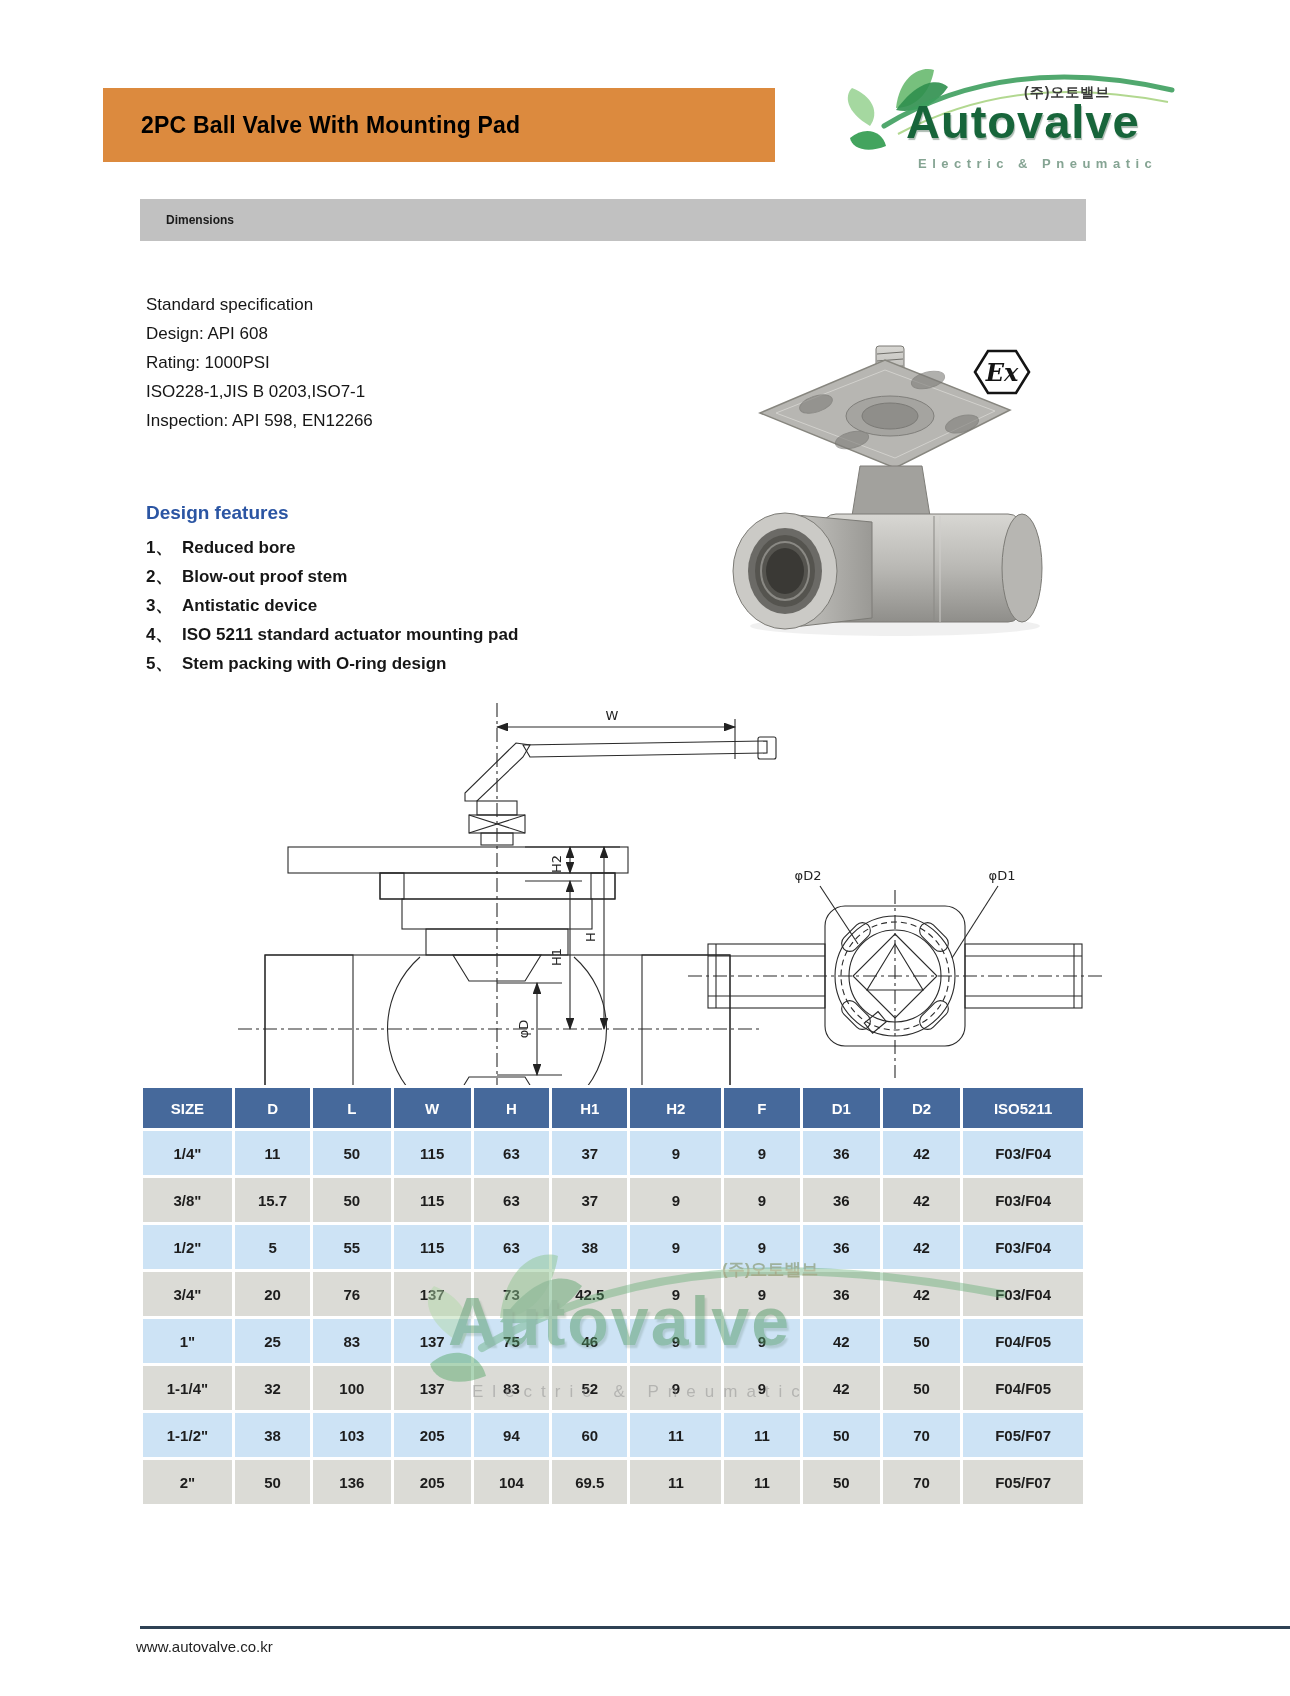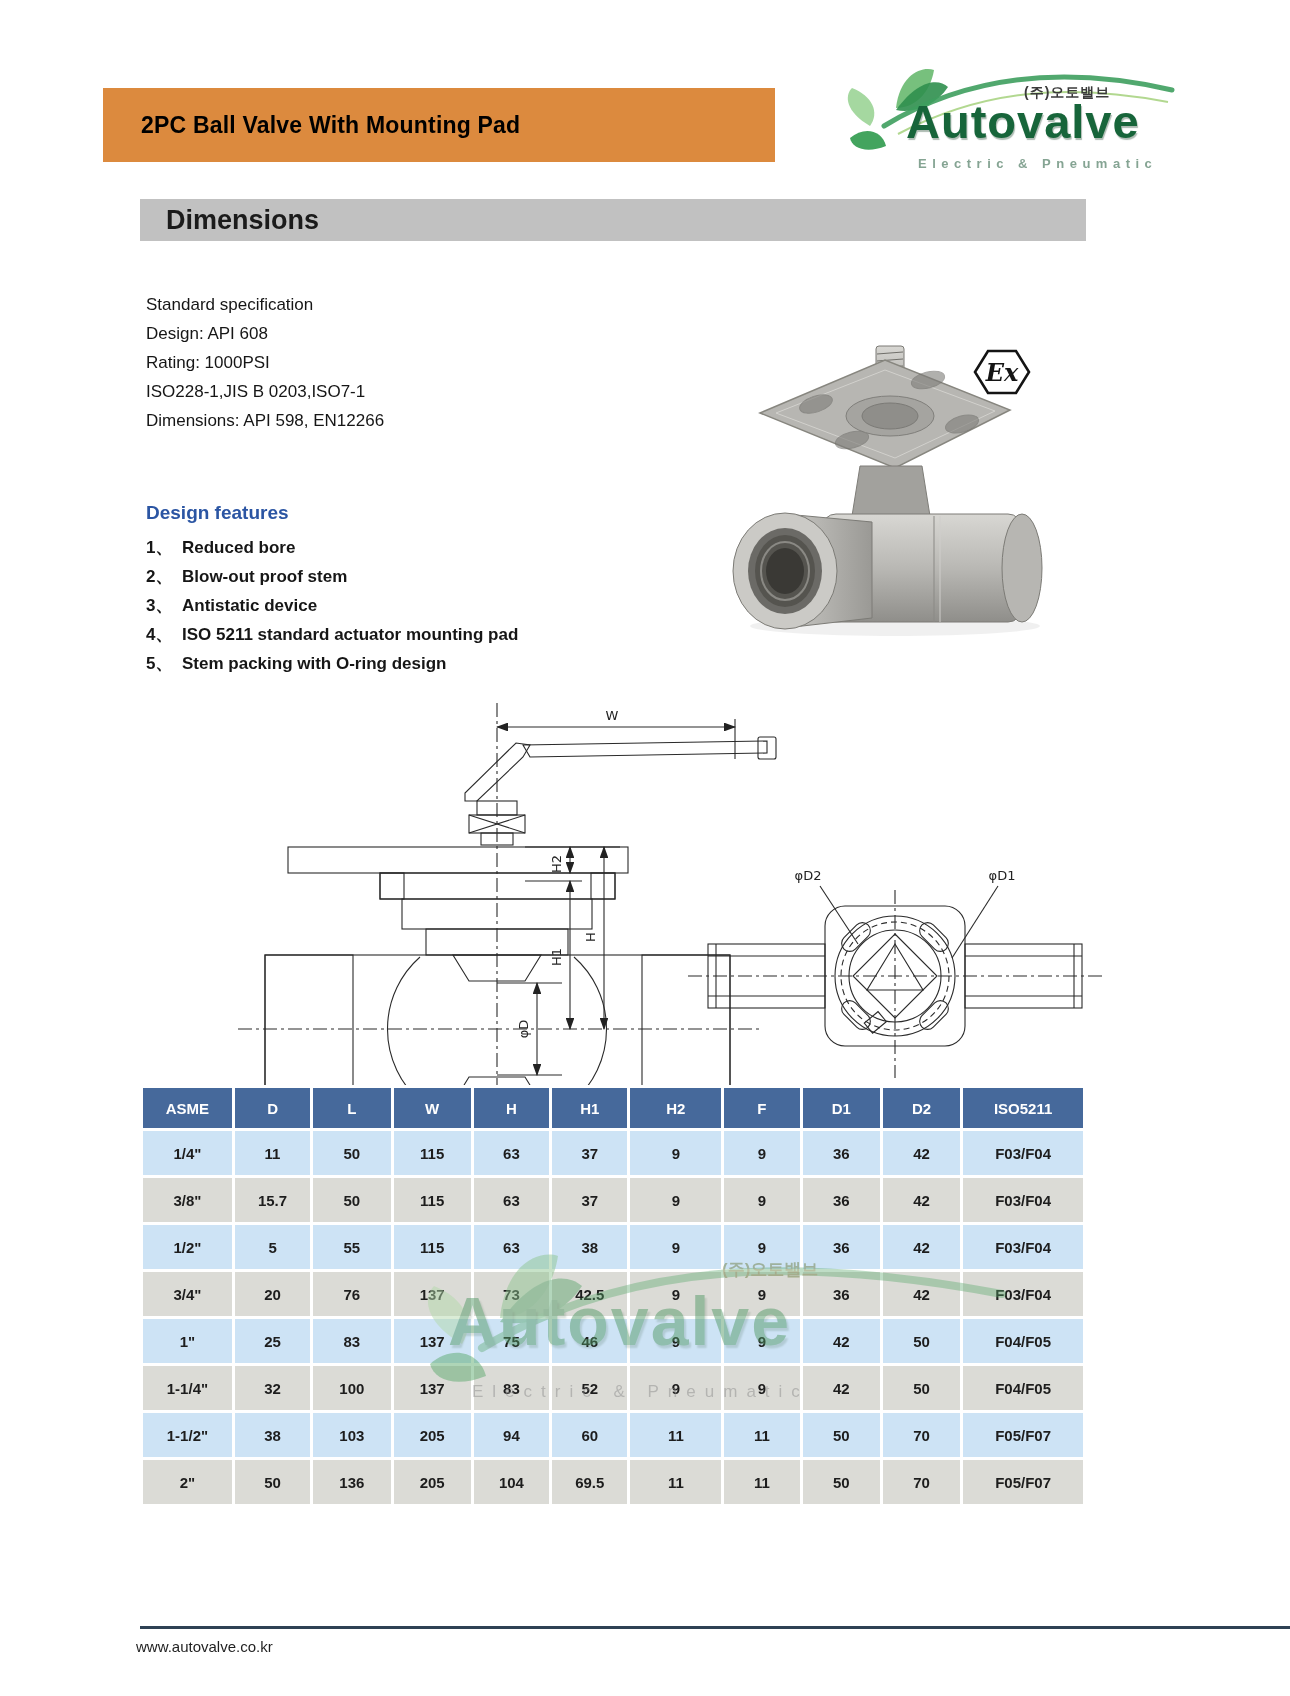--- a/index.html
+++ b/index.html
@@ -27,21 +27,21 @@
   .logo-korean{position:absolute;left:198px;top:24px;font-size:14px;font-weight:bold;color:#3a3a3a;letter-spacing:1px;}
   .logo-brand{position:absolute;left:80px;top:34px;font-size:47px;font-weight:bold;
               color:var(--logo-green);letter-spacing:1px;text-shadow:1px 2px 1px rgba(20,60,35,.35);}
   .logo-tagline{position:absolute;left:92px;top:96px;font-size:13px;font-weight:bold;
                 letter-spacing:5.5px;color:#85a493;}
 
   
   .section-bar{position:absolute;left:140px;top:199px;width:946px;height:42px;
                background:var(--bar-gray);display:flex;align-items:center;
                padding-left:26px;box-sizing:border-box;}
-  .section-bar .section-title{font-size:27px;font-weight:bold;color:#1b1b1b;}
+  .section-bar .section-title{font-size:12px;font-weight:bold;color:#1b1b1b;}
 
   
   .spec-block{position:absolute;left:146px;top:290px;width:580px;}
   .spec-line{font-size:17px;font-weight:normal;color:#161616;line-height:29px;}
   .features{position:absolute;left:146px;top:490px;width:580px;margin-top:12px;}
   .features-title{font-size:19px;font-weight:bold;color:var(--heading-blue);margin-bottom:9px;}
   .feature-item{font-size:17px;font-weight:bold;color:#161616;line-height:29px;display:flex;}
   .feature-num{min-width:36px;}
 
   
@@ -100,21 +100,21 @@
 
   <div class="section-bar">
     <span class="section-title">Dimensions</span>
   </div>
 
   <div class="spec-block">
       <div class="spec-line">Standard specification</div>
       <div class="spec-line">Design: API 608</div>
       <div class="spec-line">Rating: 1000PSI</div>
       <div class="spec-line">ISO228-1,JIS B 0203,ISO7-1</div>
-      <div class="spec-line">Dimensions: API 598, EN12266</div>
+      <div class="spec-line">Inspection: API 598, EN12266</div>
     </div>
 
   <div class="features">
     <div class="features-title">Design features</div>
     <div>
         <div class="feature-item">
           <span class="feature-num">1、</span>
           <span class="feature-text">Reduced bore</span>
         </div>
         <div class="feature-item">
@@ -292,21 +292,21 @@
         <col style="width: 7.8%;">
         <col style="width: 7.8%;">
         <col style="width: 9.4%;">
         <col style="width: 7.8%;">
         <col style="width: 8%;">
         <col style="width: 8%;">
         <col style="width: 12.4%;">
       </colgroup>
     <thead>
         <tr>
-          <th>ASME</th>
+          <th>SIZE</th>
           <th>D</th>
           <th>L</th>
           <th>W</th>
           <th>H</th>
           <th>H1</th>
           <th>H2</th>
           <th>F</th>
           <th>D1</th>
           <th>D2</th>
           <th>ISO5211</th>

